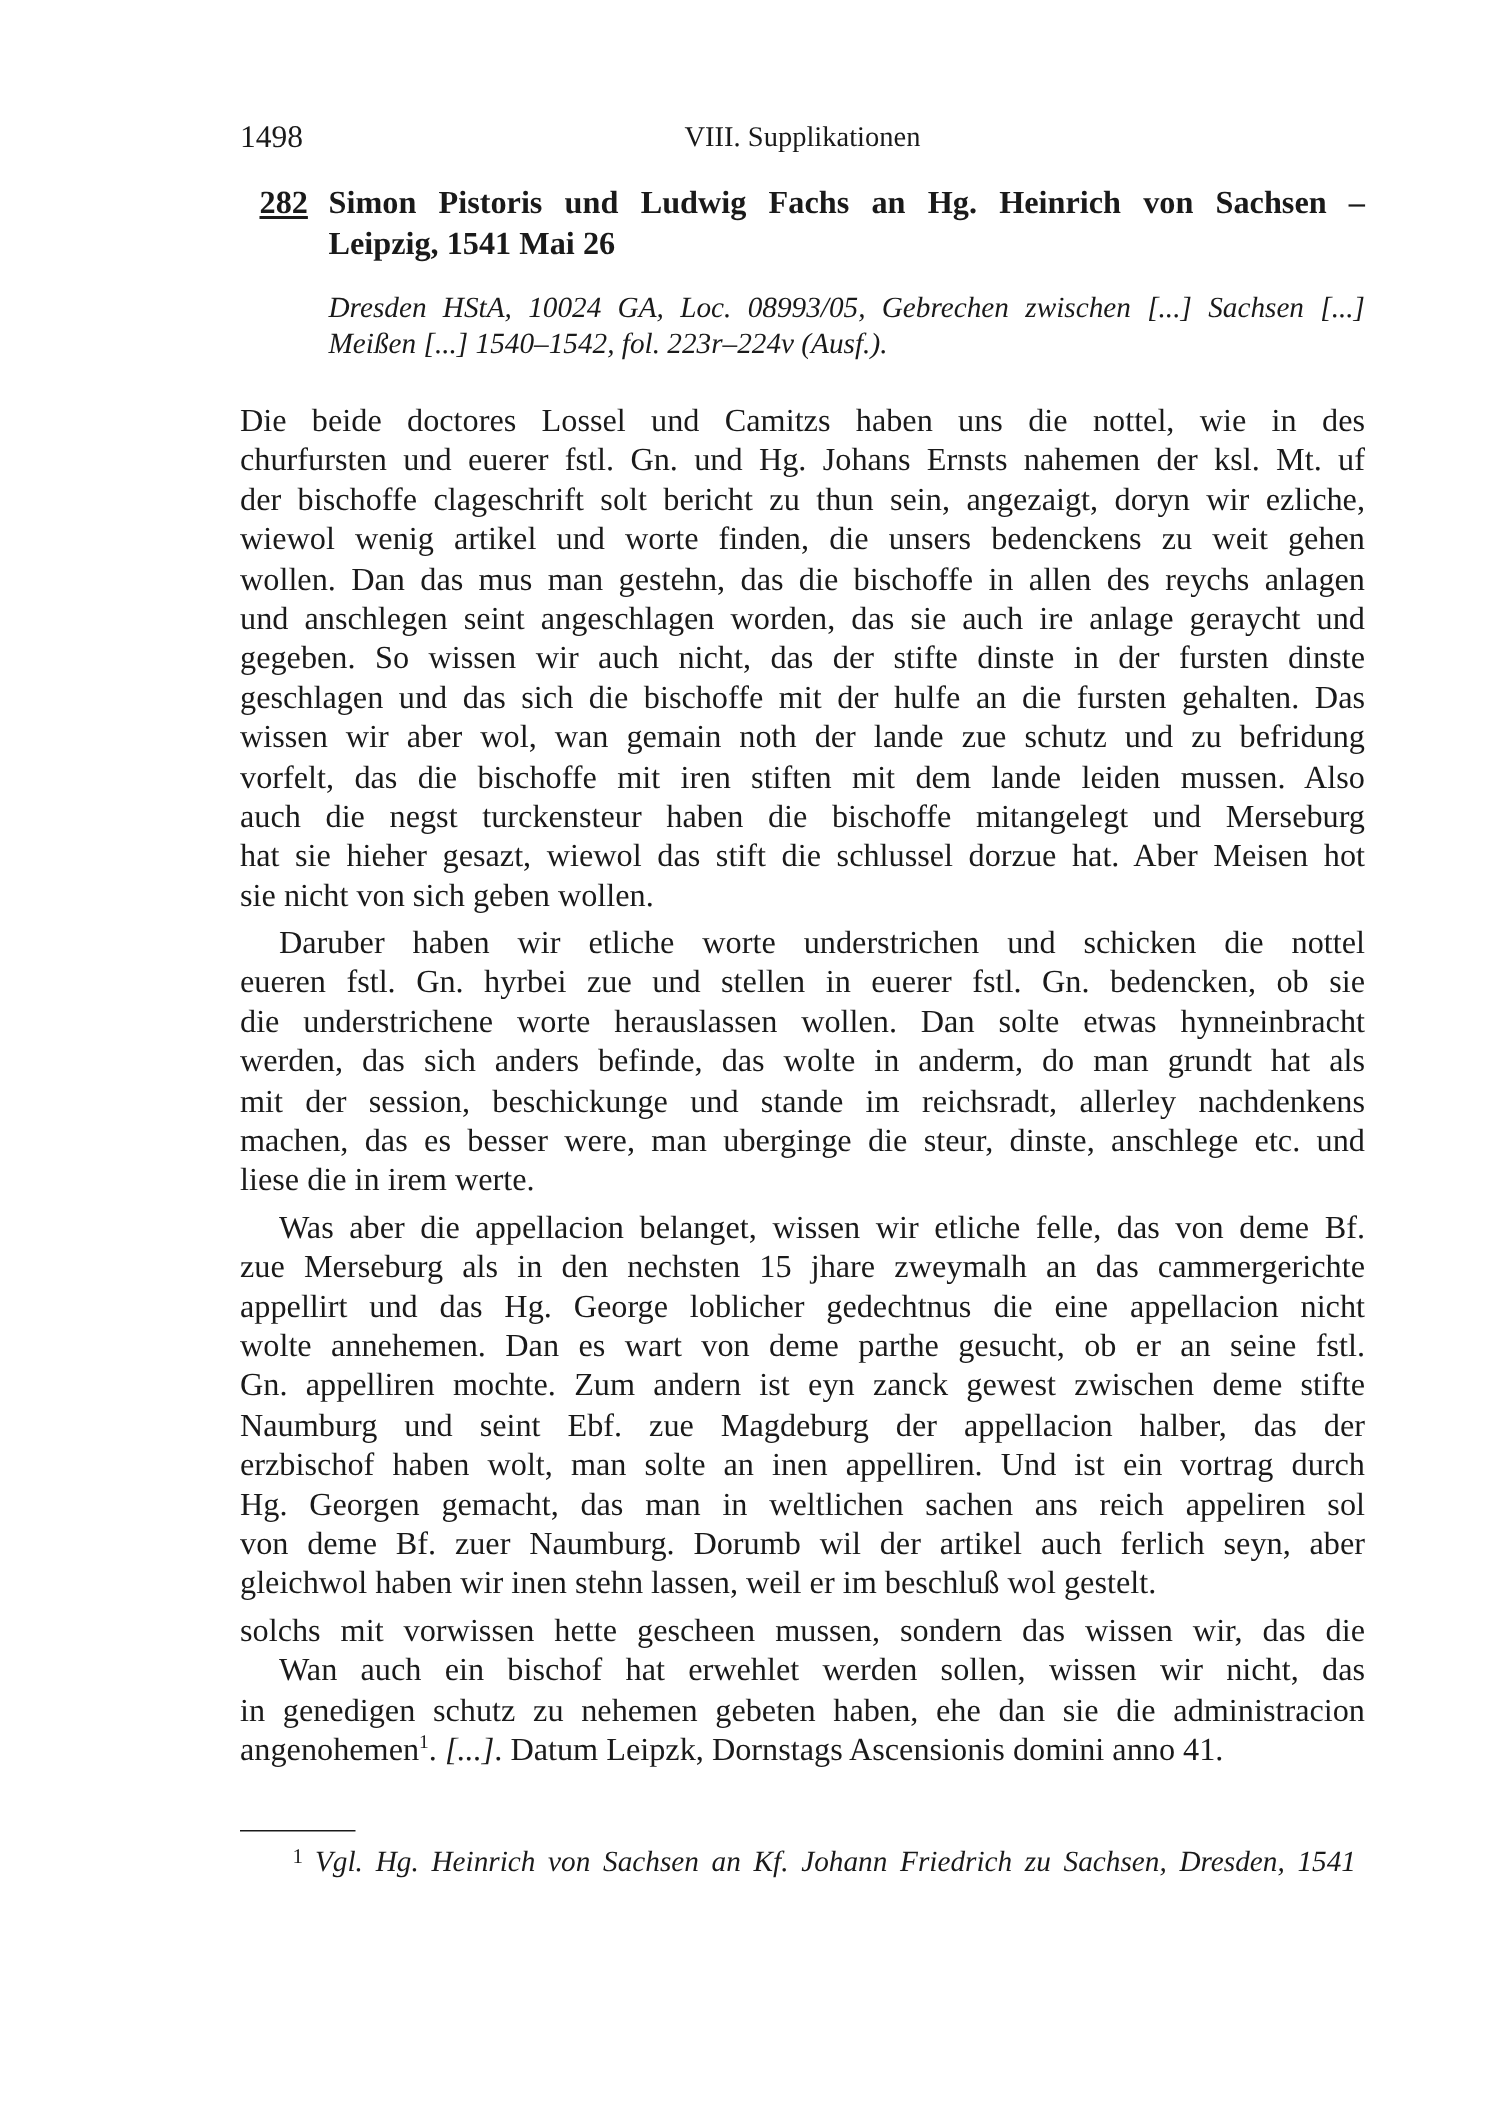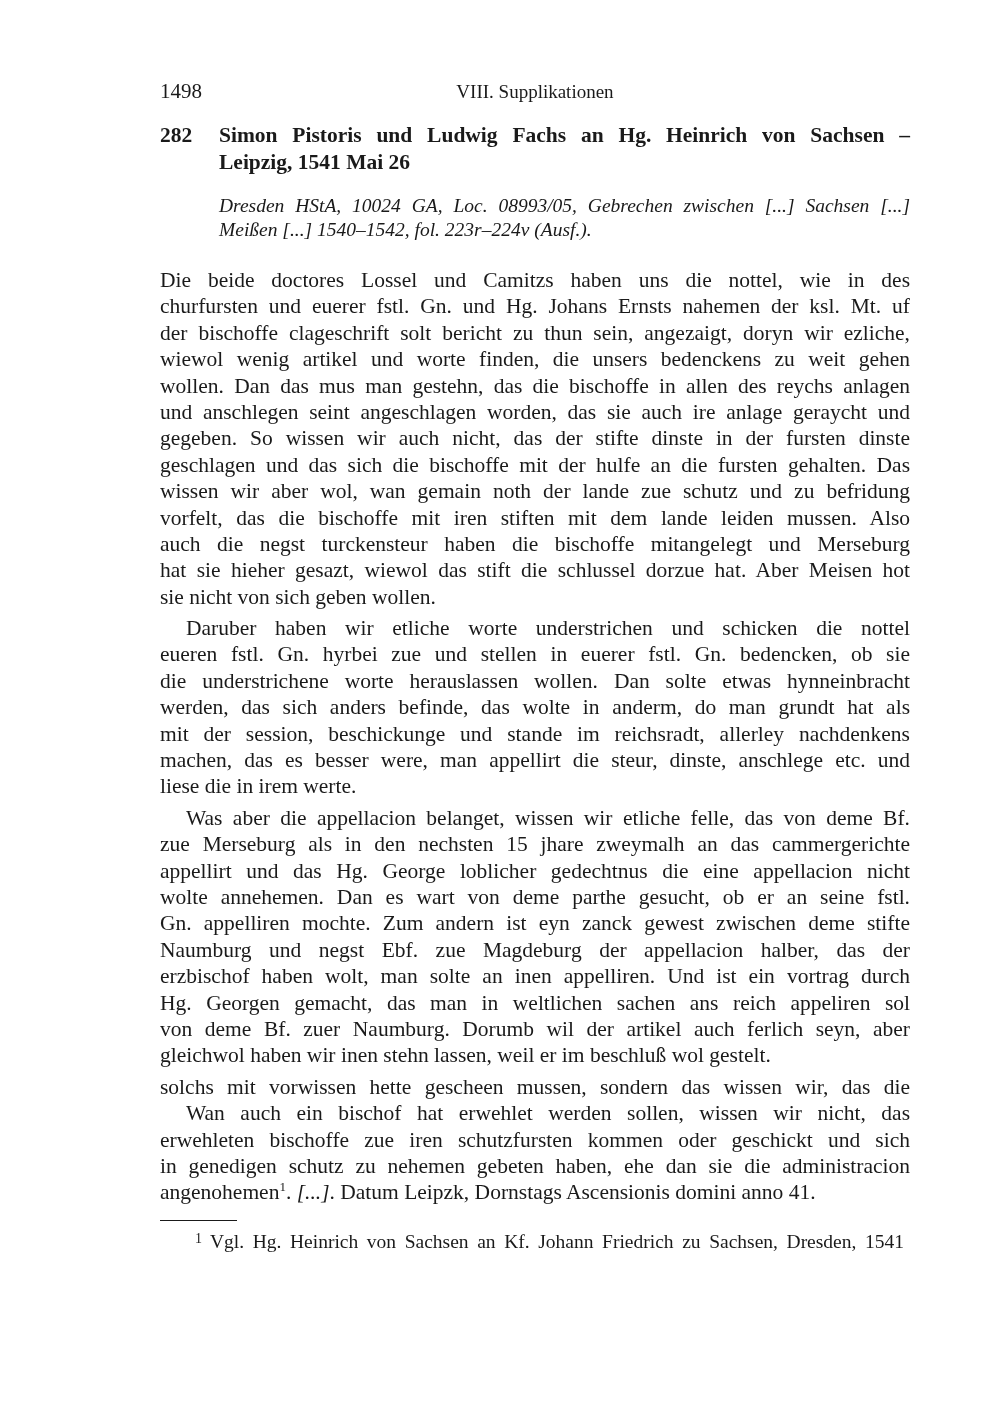--- a/index.html
+++ b/index.html
@@ -47,22 +47,23 @@
       position: absolute;
       top: 122px;
       left: 0;
       width: 750px;
       font-weight: bold;
       font-size: 21.5px;
       line-height: 27px;
     }
     .doc-number {
       position: absolute;
-      left: 0;
-      top: 0;
+      left: 13px;
+      top: 0;
+      text-decoration: underline;
     }
     .doc-title {
       position: absolute;
       left: 59px;
       width: 691px;
       top: 0;
     }
     .doc-title .ln {
       display: block;
       text-align: justify;
@@ -137,20 +138,21 @@
       display: inline-block;
       width: 50px;
       text-align: right;
       padding-right: 8px;
       box-sizing: border-box;
       font-size: 14px;
       vertical-align: 5px;
       font-style: normal;
     }
     .footnote-text {
+      font-style: italic;
       display: inline-block;
       width: 694px;
       text-align: justify;
       text-align-last: justify;
     }
   </style>
 </head>
 <body>
 
 <div class="page">
@@ -190,41 +192,40 @@
       <span class="ln">hat sie hieher gesazt, wiewol das stift die schlussel dorzue hat. Aber Meisen hot</span>
       <span class="ln last">sie nicht von sich geben wollen.</span>
     </div>
 
     <div class="para">
       <span class="ln first-indent">Daruber haben wir etliche worte understrichen und schicken die nottel</span>
       <span class="ln">eueren fstl. Gn. hyrbei zue und stellen in euerer fstl. Gn. bedencken, ob sie</span>
       <span class="ln">die understrichene worte herauslassen wollen. Dan solte etwas hynneinbracht</span>
       <span class="ln">werden, das sich anders befinde, das wolte in anderm, do man grundt hat als</span>
       <span class="ln">mit der session, beschickunge und stande im reichsradt, allerley nachdenkens</span>
-      <span class="ln">machen, das es besser were, man appellirt die steur, dinste, anschlege etc. und</span>
+      <span class="ln">machen, das es besser were, man uberginge die steur, dinste, anschlege etc. und</span>
       <span class="ln last">liese die in irem werte.</span>
     </div>
 
     <div class="para">
       <span class="ln first-indent">Was aber die appellacion belanget, wissen wir etliche felle, das von deme Bf.</span>
       <span class="ln">zue Merseburg als in den nechsten 15 jhare zweymalh an das cammergerichte</span>
       <span class="ln">appellirt und das Hg. George loblicher gedechtnus die eine appellacion nicht</span>
       <span class="ln">wolte annehemen. Dan es wart von deme parthe gesucht, ob er an seine fstl.</span>
       <span class="ln">Gn. appelliren mochte. Zum andern ist eyn zanck gewest zwischen deme stifte</span>
-      <span class="ln">Naumburg und negst Ebf. zue Magdeburg der appellacion halber, das der</span>
+      <span class="ln">Naumburg und seint Ebf. zue Magdeburg der appellacion halber, das der</span>
       <span class="ln">erzbischof haben wolt, man solte an inen appelliren. Und ist ein vortrag durch</span>
       <span class="ln">Hg. Georgen gemacht, das man in weltlichen sachen ans reich appeliren sol</span>
       <span class="ln">von deme Bf. zuer Naumburg. Dorumb wil der artikel auch ferlich seyn, aber</span>
       <span class="ln last">gleichwol haben wir inen stehn lassen, weil er im beschluß wol gestelt.</span>
     </div>
 
     <div class="para">
       <span class="ln">solchs mit vorwissen hette gescheen mussen, sondern das wissen wir, das die</span>
       <span class="ln first-indent">Wan auch ein bischof hat erwehlet werden sollen, wissen wir nicht, das</span>
-      <span class="ln">erwehleten bischoffe zue iren schutzfursten kommen oder geschickt und sich</span>
       <span class="ln">in genedigen schutz zu nehemen gebeten haben, ehe dan sie die administracion</span>
       <span class="ln last"><span>angenohemen</span><sup class="fnref">1</sup><span>. </span><span class="ital">[...]</span><span>. Datum Leipzk, Dornstags Ascensionis domini anno 41.</span></span>
     </div>
 
   </div>
 
   <div class="footnote-rule"></div>
 
   <div class="footnote">
     <span class="footnote-mark">1</span><span class="footnote-text">Vgl. Hg. Heinrich von Sachsen an Kf. Johann Friedrich zu Sachsen, Dresden, 1541</span>

